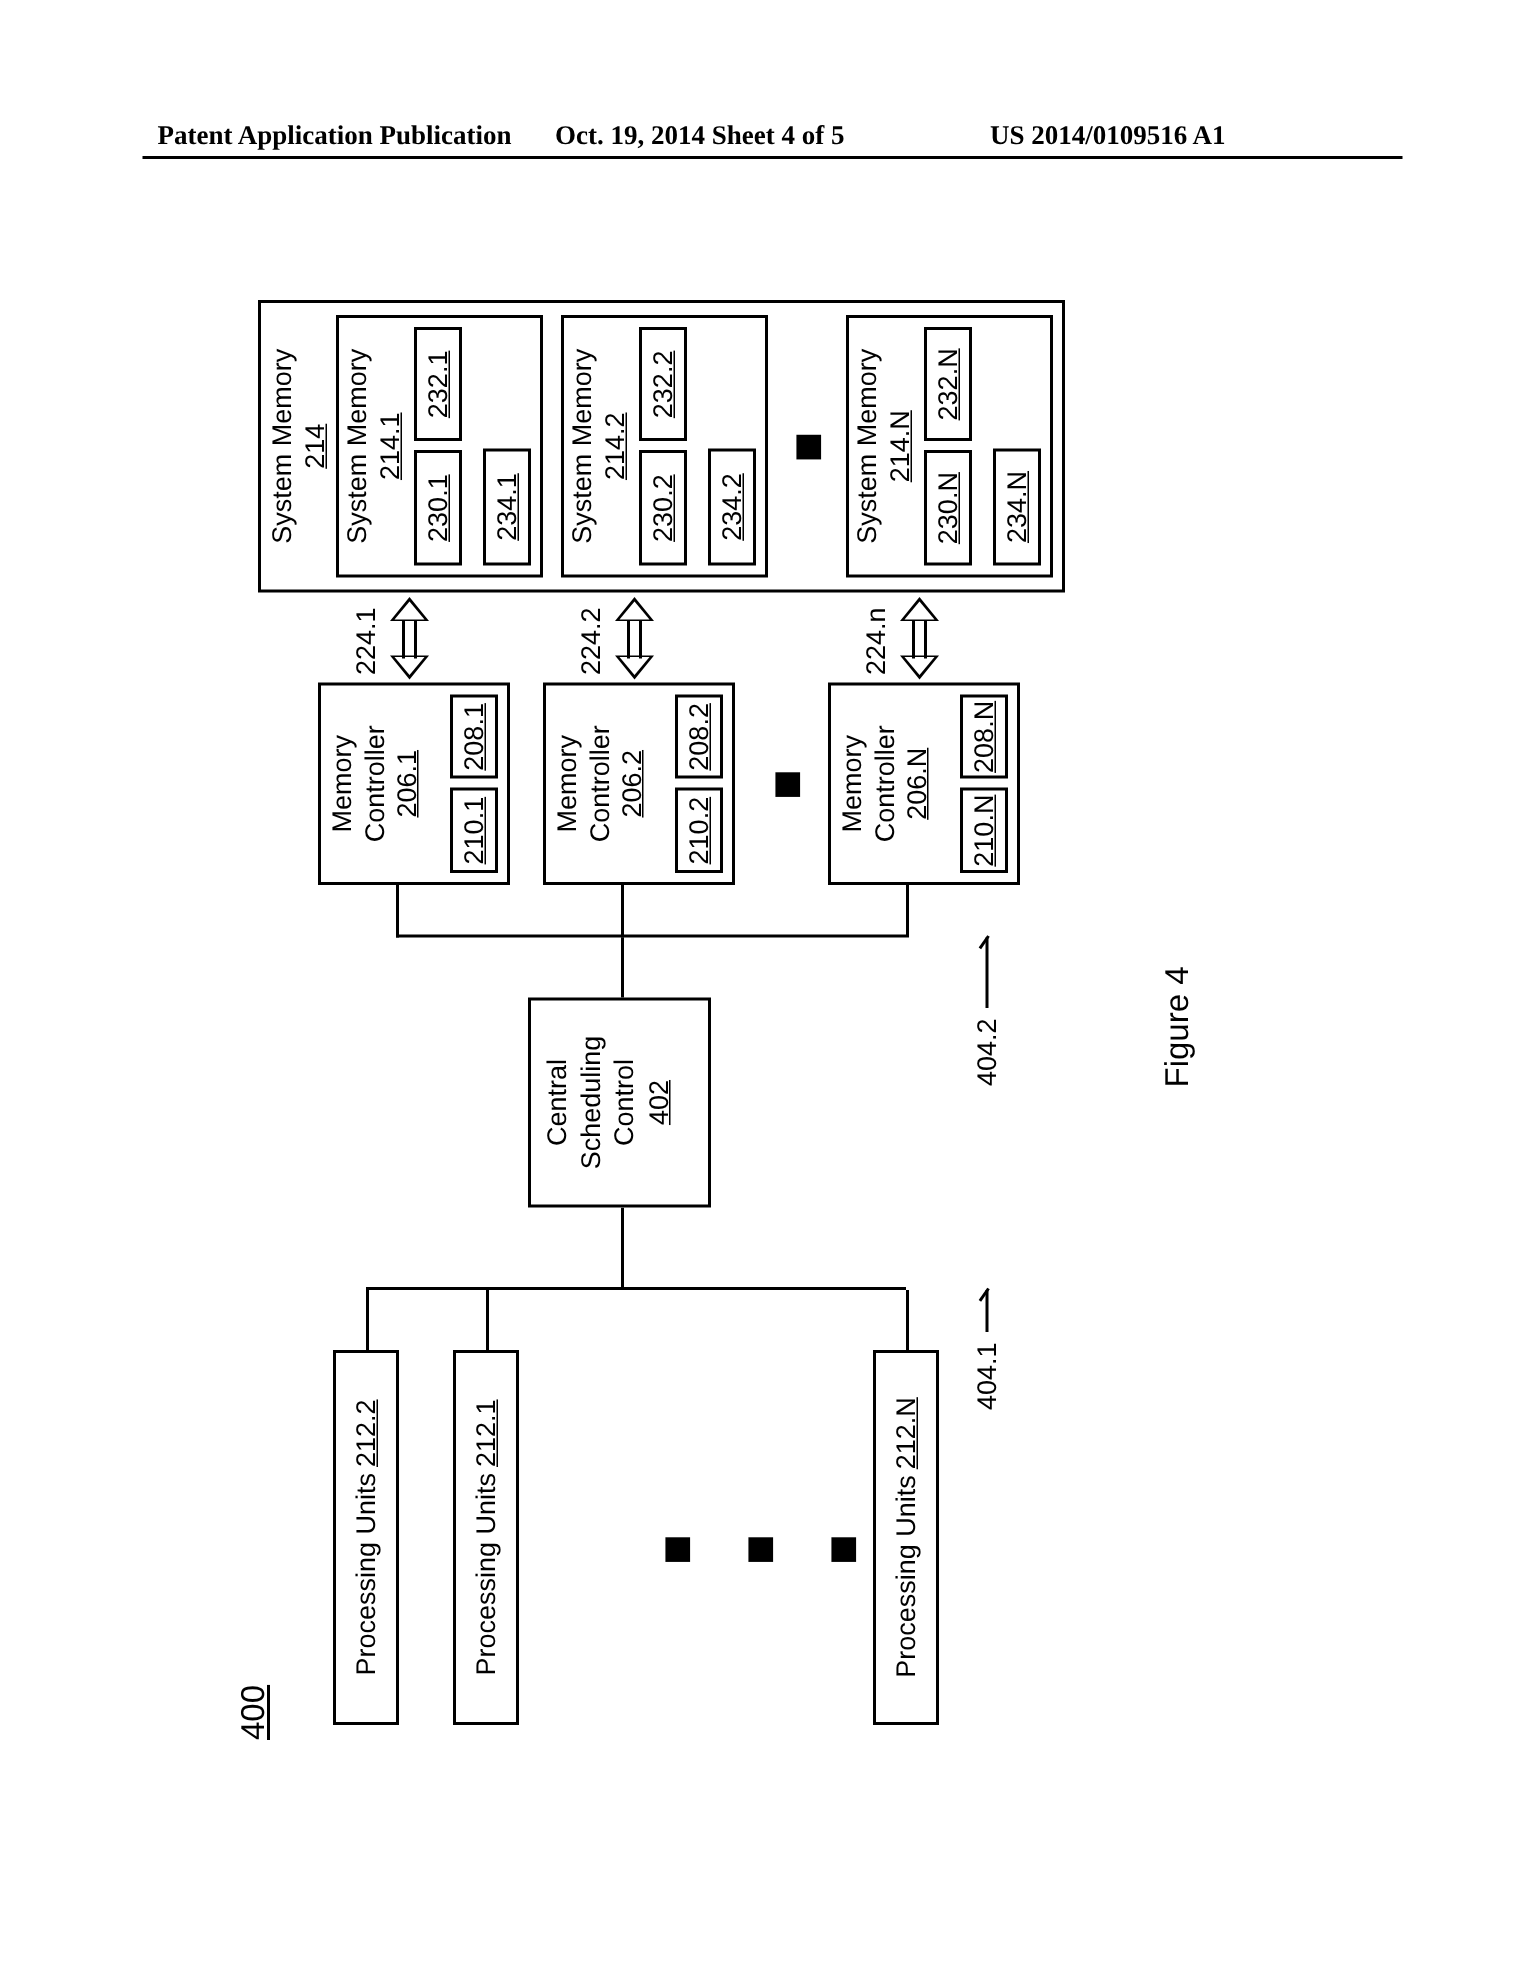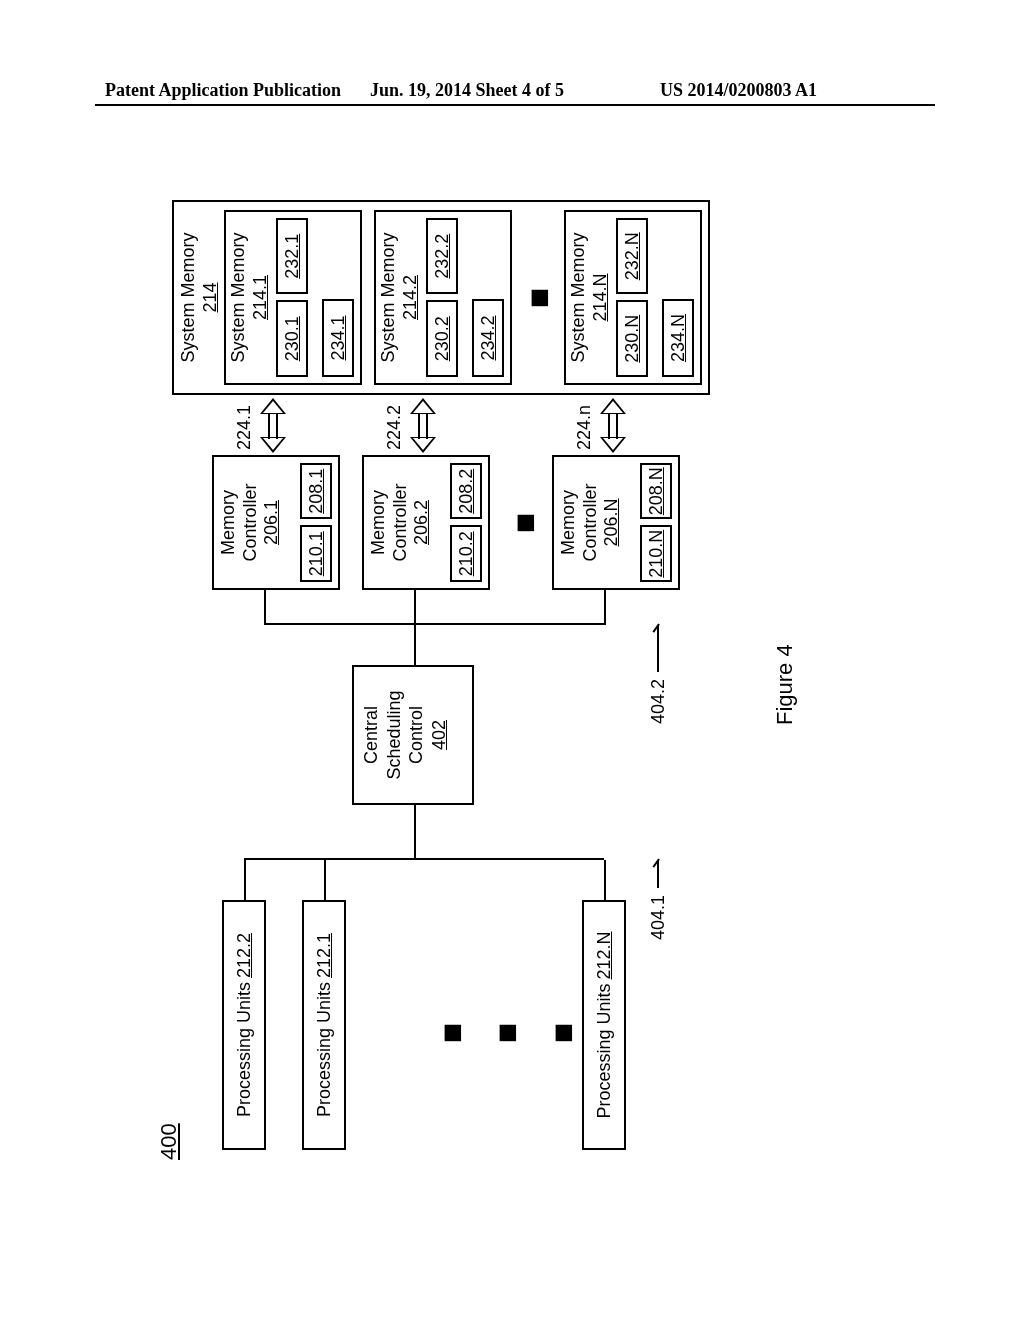--- a/index.html
+++ b/index.html
@@ -114,22 +114,22 @@
     transform: rotate(35deg); transform-origin: right center;
   }
 </style>
 </head>
 <body>
 
 <div class="page">
 
   <div class="hdr">
     <span class="hdr-left">Patent Application Publication</span>
-    <span class="hdr-mid">Jun. 19, 2014  Sheet 4 of 5</span>
-    <span class="hdr-right">US 2014/0200803 A1</span>
+    <span class="hdr-mid">Oct. 19, 2014  Sheet 4 of 5</span>
+    <span class="hdr-right">US 2014/0109516 A1</span>
   </div>
   <div class="hdr-rule"></div>
 
   <div class="canvas-wrap">
     <div class="canvas">
 
       <span class="lbl u" style="left:20px; top:4px; font-size:22px;">400</span>
 
       <div class="box" style="left:30px; top:70px;  width:250px; height:44px; display:flex; align-items:center; justify-content:center; gap:4px;">
         <span>Processing Units</span>

